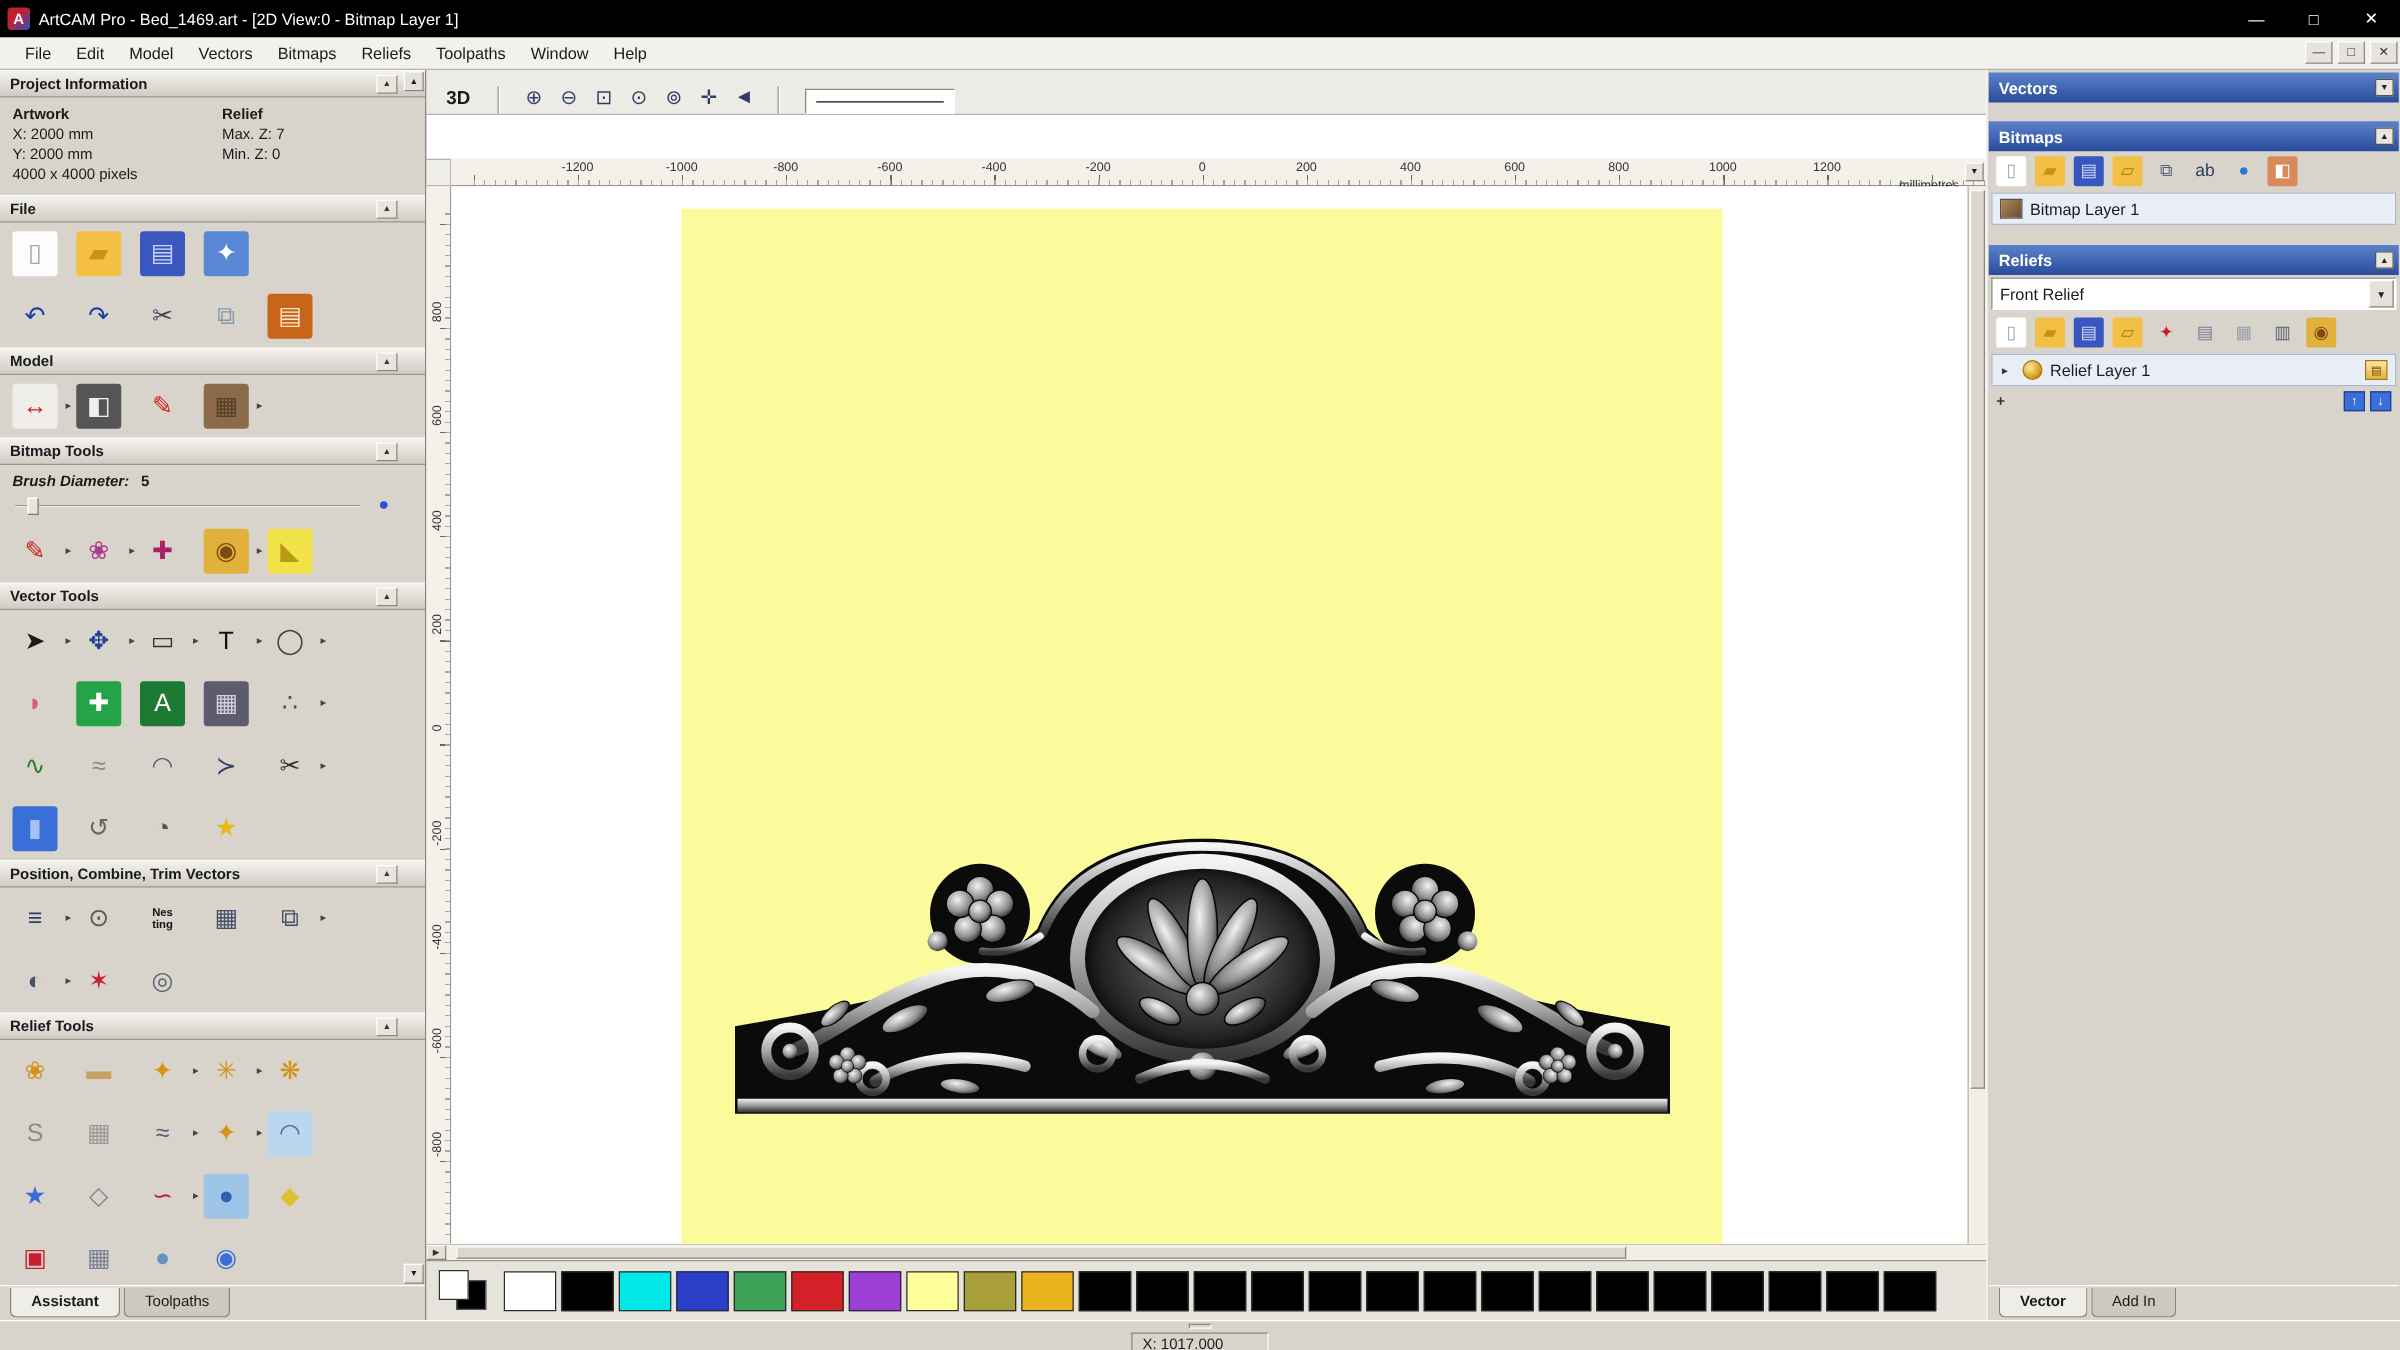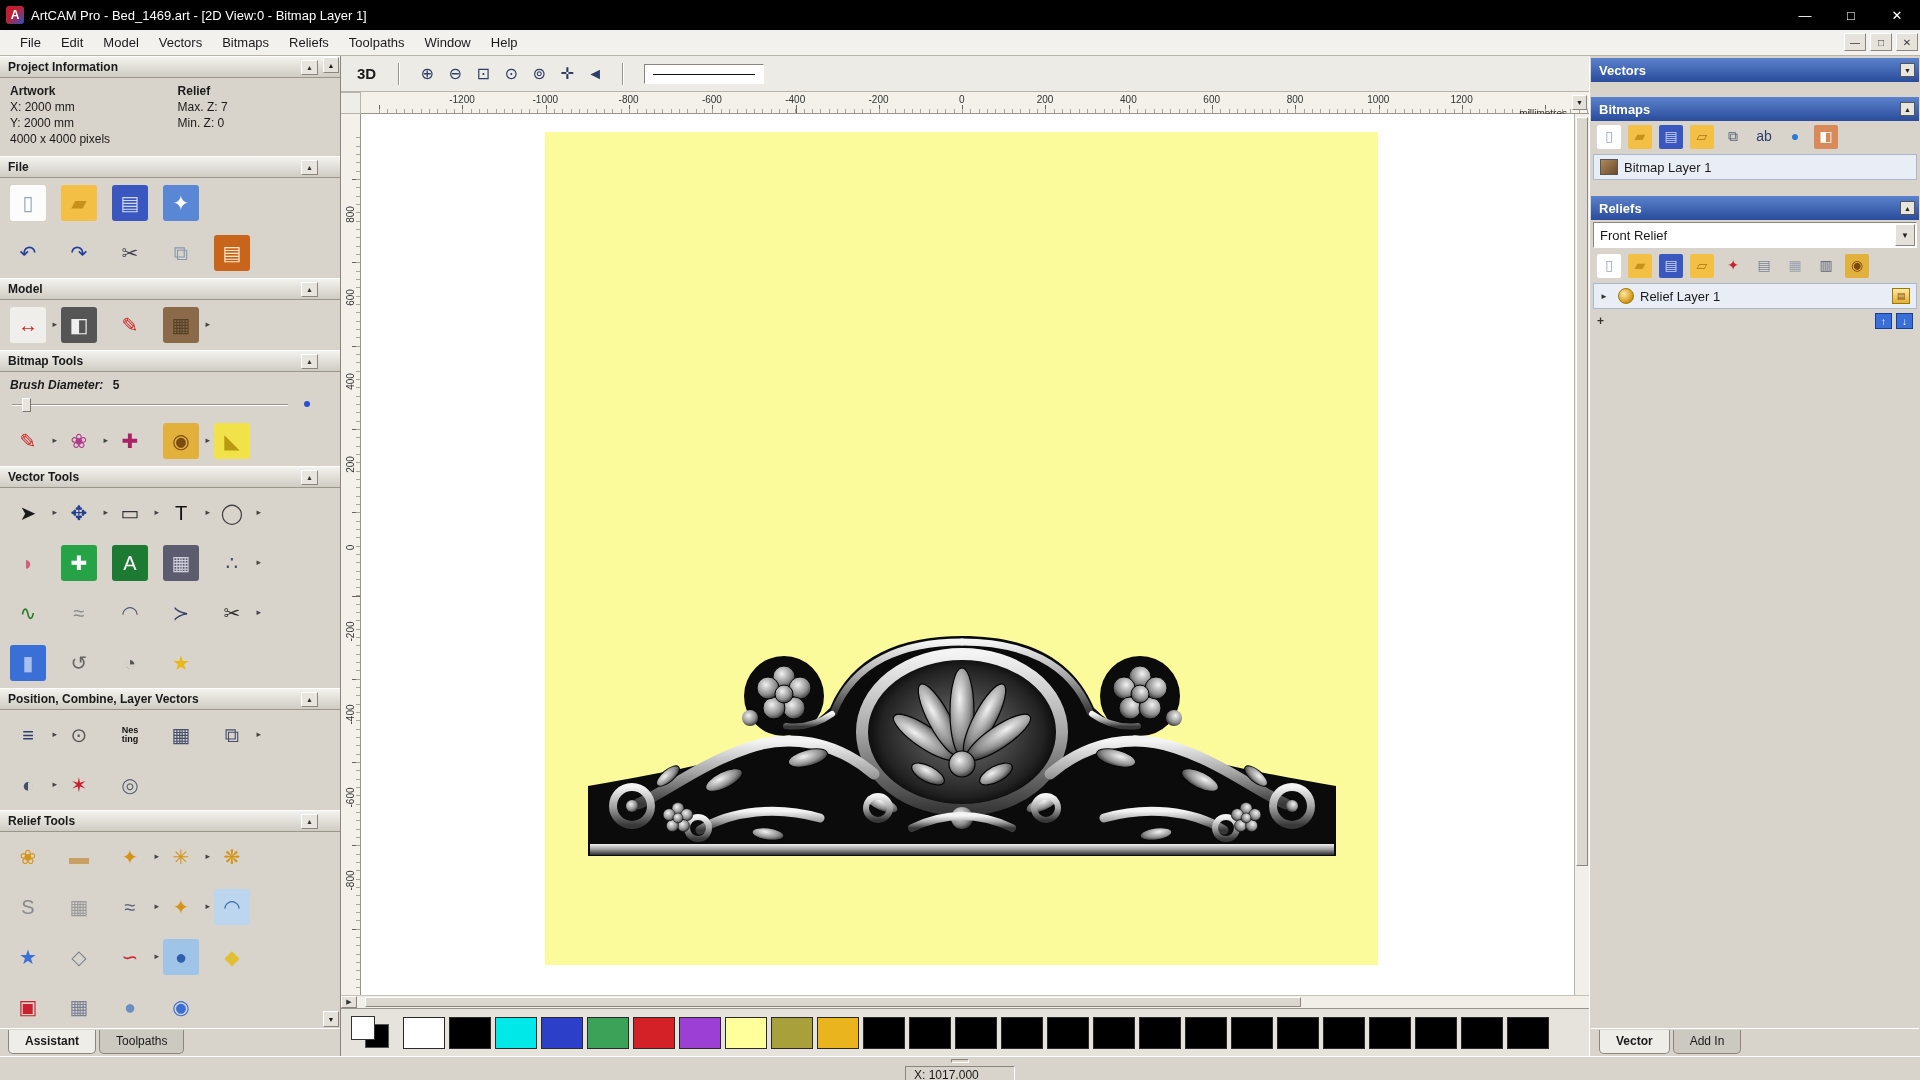--- a/index.html
+++ b/index.html
@@ -46,28 +46,28 @@
   .panel-scroll { position:absolute; right:1px; width:16px; height:16px; background:#e4e1da; border:1px solid; border-color:#fff #8a867e #8a867e #fff; font-size:7px; display:flex; align-items:center; justify-content:center; z-index:5; }
   .panel-scroll.up { top:1px; }
   .panel-scroll.down { bottom:1px; }
 
   .tabbar { height:28px; display:flex; gap:3px; padding:1px 8px 0; background:var(--panel); border-top:1px solid #fff; align-items:flex-start; }
   .tab { padding:4px 16px 5px; background:#ccc9c0; border:1px solid #8a867e; border-top:none; border-radius:0 0 5px 5px; font-size:12px; }
   .tab.active { background:#efede8; font-weight:bold; }
 
   
   #center { display:flex; flex-direction:column; overflow:hidden; background:#fff; }
-  .ctoolbar { height:36px; background:#edebe5; border-bottom:1px solid #b8b4ab; display:flex; align-items:center; padding:0 8px; gap:8px; }
+  .ctoolbar { height:36px; background:#edebe5; border-bottom:1px solid #b8b4ab; display:flex; align-items:flex-end; padding:0 8px; gap:8px; }
   .btn3d { font-weight:bold; font-size:15px; padding:3px 7px; border:1px solid transparent; }
   .tbtn { width:26px; height:26px; display:flex; align-items:center; justify-content:center; font-size:16px; color:#2f3e66; border:1px solid transparent; }
   .tsep { width:2px; height:22px; border-left:1px solid #9a968c; border-right:1px solid #fff; margin:0 6px; }
   .line-widget { width:120px; height:20px; border:1px solid; border-color:#8a867e #fff #fff #8a867e; background:#fff; position:relative; margin-left:6px; }
   .line-widget::after { content:""; position:absolute; left:8px; right:8px; top:9px; border-top:1px solid #111; }
 
-  .ruler-row { height:22px; display:flex; }
+  .ruler-row { height:22px; display:flex;margin-top:35px; }
   .corner { width:20px; background:#efede7; border:1px solid #b8b4ab; border-left:none; }
   .hruler { flex:1; position:relative; background:#f3f1ea; border-bottom:1px solid #9a968c;
     background-image:repeating-linear-gradient(90deg,#aaa59b 0 1px,transparent 1px 8.33px),repeating-linear-gradient(90deg,#6a665e 0 1px,transparent 1px 83.3px);
     background-size:100% 4px,100% 8px; background-position:18px 100%,18px 100%; background-repeat:no-repeat; }
   .hlab { position:absolute; top:2px; left:calc(101px + var(--i)*83.3px); transform:translateX(-50%); font-size:10px; color:#333; }
   .units { position:absolute; right:22px; top:16px; font-size:10px; color:#333; }
   .units-btn { position:absolute; right:2px; top:3px; width:15px; height:15px; background:#e4e1da; border:1px solid; border-color:#fff #8a867e #8a867e #fff; font-size:7px; display:flex; align-items:center; justify-content:center; }
 
   .canvas-row { flex:1; display:flex; overflow:hidden; }
   .vruler { width:20px; position:relative; background:#f3f1ea; border-right:1px solid #9a968c;
@@ -331,21 +331,21 @@
             </div>
             <div class="icon" style="--i: 2; color: rgb(85, 85, 85);">
               <span class="glyph">◔</span>
             </div>
             <div class="icon" style="--i: 3; color: rgb(232, 184, 24);">
               <span class="glyph">★</span>
             </div>
         </div>
 
         <div class="section-header">
-          <b>Position, Combine, Layer Vectors</b>
+          <b>Position, Combine, Trim Vectors</b>
           <div class="rollup">▲</div>
         </div>
         <div class="icon-row">
           <div class="icon has-arrow" style="--i: 0; color: rgb(47, 62, 102);">
               <span class="glyph">≡</span>
             </div>
             <div class="icon" style="--i: 1; color: rgb(90, 90, 90);">
               <span class="glyph">⊙</span>
             </div>
             <div class="icon small-glyph" style="--i: 2; color: rgb(17, 17, 17); align-items: center;">

